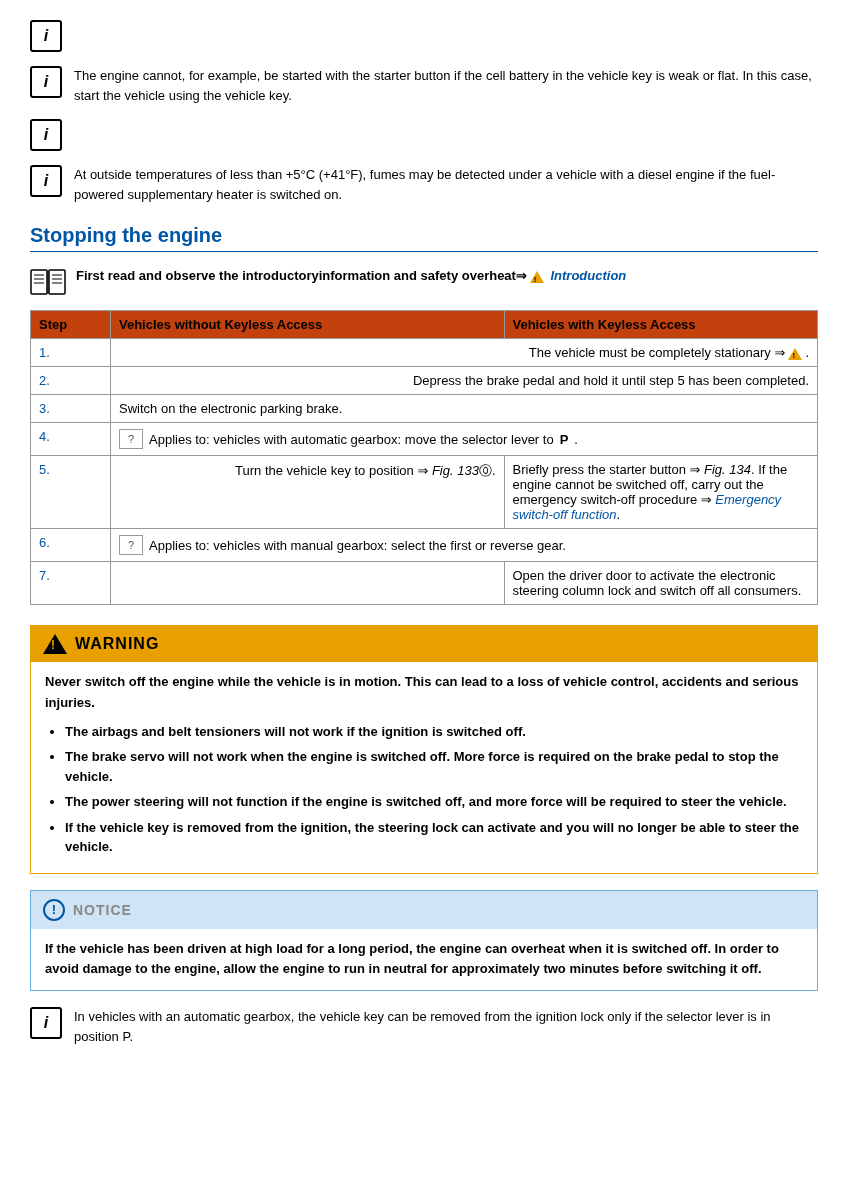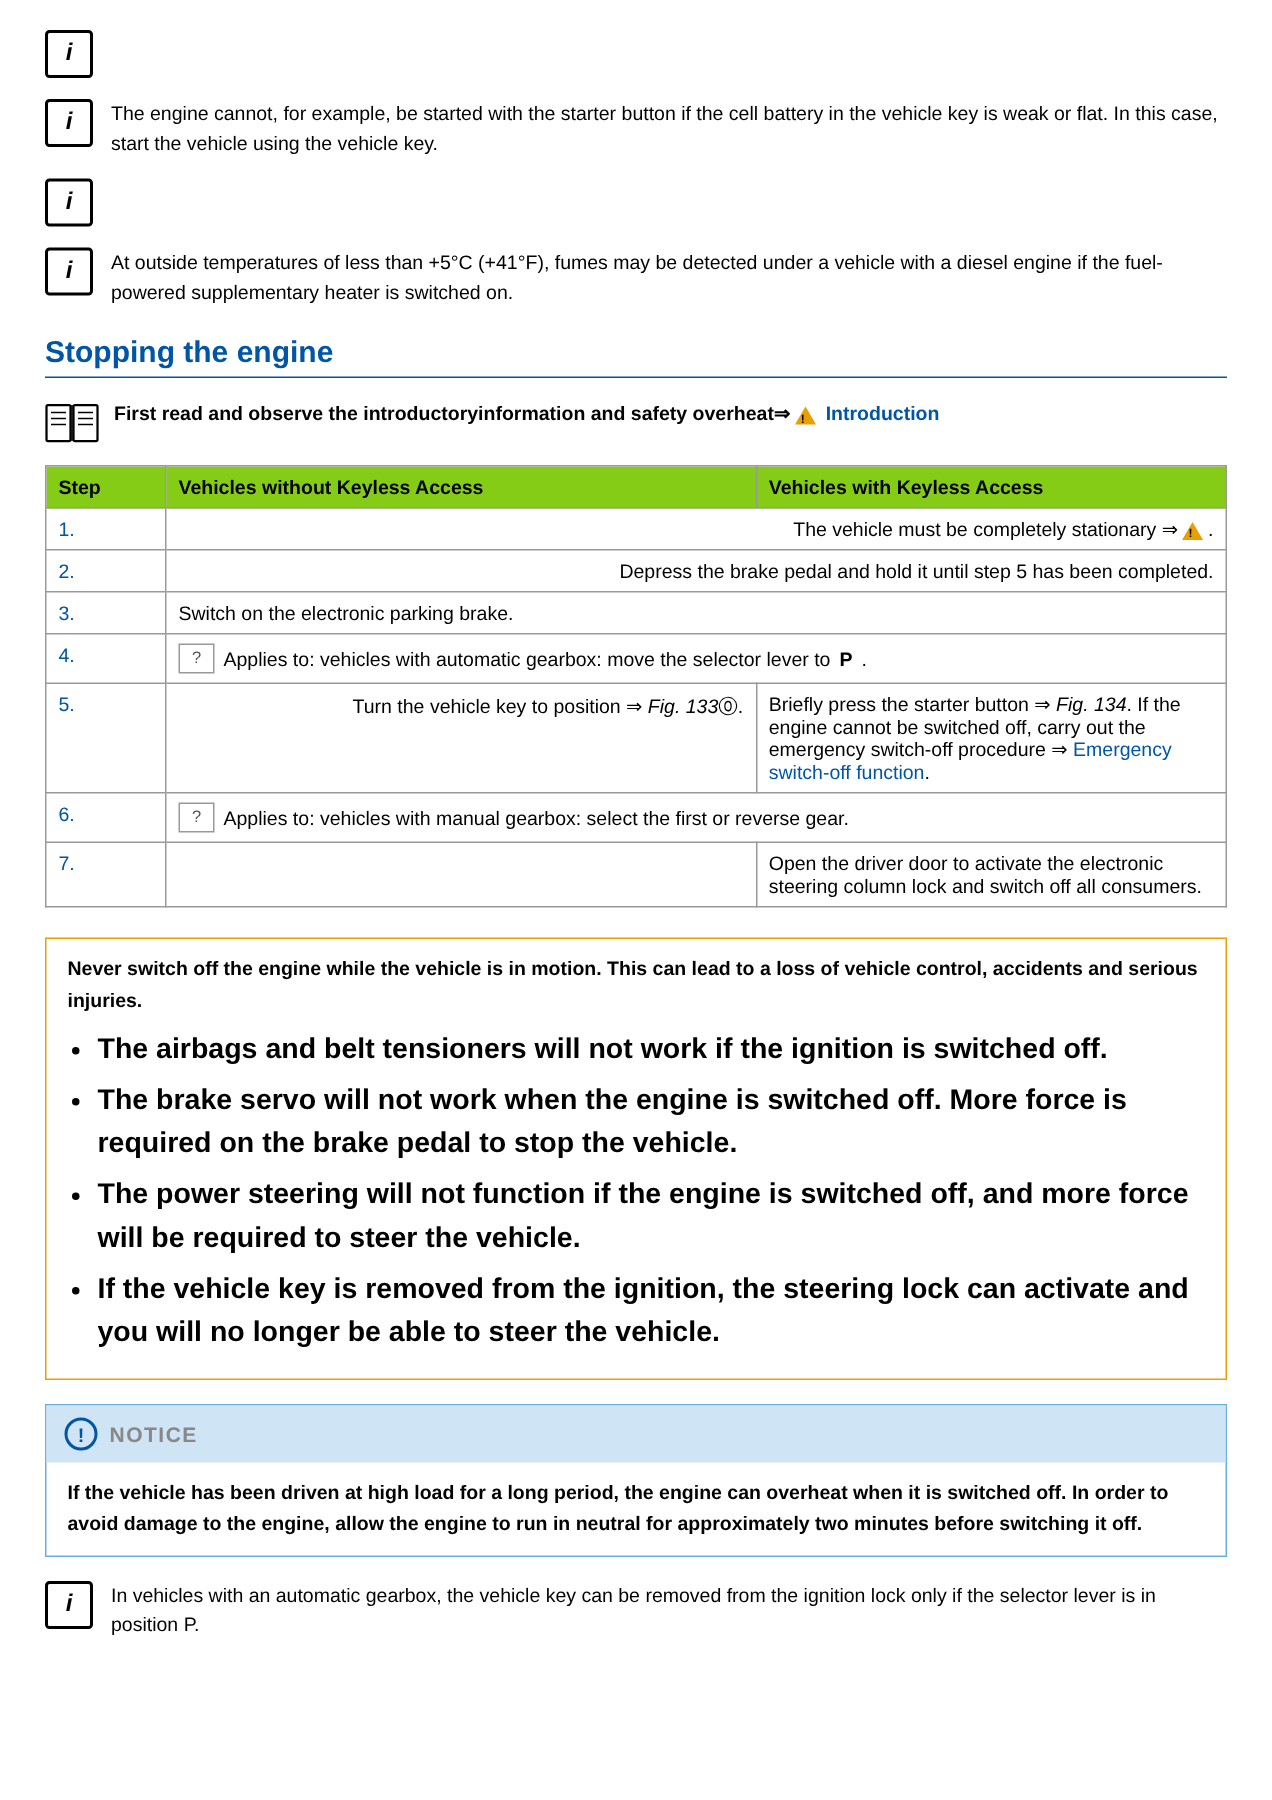--- a/index.html
+++ b/index.html
@@ -56,30 +56,31 @@
       margin-top: 2px;
     }
     .read-first-text {
       font-weight: bold;
       font-size: 13px;
       line-height: 1.5;
     }
     .read-first-text a, .link-text {
       color: #0055a5;
       text-decoration: none;
+      font-style: italic;
     }
 
     
     table.steps-table {
       width: 100%;
       border-collapse: collapse;
       margin-bottom: 20px;
     }
     table.steps-table th {
-      background: #84cc16;
+      background: #c2410c;
       border: 1px solid #999;
       padding: 6px 8px;
       text-align: left;
       font-size: 13px;
       font-weight: bold;
     }
     table.steps-table td {
       border: 1px solid #999;
       padding: 6px 8px;
       font-size: 13px;
@@ -153,21 +154,21 @@
       font-weight: bold;
       margin-bottom: 8px;
       font-size: 13px;
     }
     .warning-content ul {
       padding-left: 20px;
       margin: 0;
     }
     .warning-content ul li {
       font-weight: bold;
-      font-size: 19px;
+      font-size: 13px;
       margin-bottom: 6px;
       line-height: 1.5;
     }
 
     
     .notice-box {
       border: 1px solid #6ab0de;
       margin-bottom: 16px;
     }
     .notice-header {
@@ -317,20 +318,24 @@
       <td><span class="step-num">7.</span></td>
       <td></td>
       <td>
         Open the driver door to activate the electronic steering column lock and switch off all consumers.
       </td>
     </tr>
   </tbody>
 </table>
 
 <div class="warning-box">
+  <div class="warning-header">
+    <div class="warning-header-tri"></div>
+    <span class="warning-title">WARNING</span>
+  </div>
   <div class="warning-content">
     <p>Never switch off the engine while the vehicle is in motion. This can lead to a loss of vehicle control, accidents and serious injuries.</p>
     <ul>
       <li>The airbags and belt tensioners will not work if the ignition is switched off.</li>
       <li>The brake servo will not work when the engine is switched off. More force is required on the brake pedal to stop the vehicle.</li>
       <li>The power steering will not function if the engine is switched off, and more force will be required to steer the vehicle.</li>
       <li>If the vehicle key is removed from the ignition, the steering lock can activate and you will no longer be able to steer the vehicle.</li>
     </ul>
   </div>
 </div>

